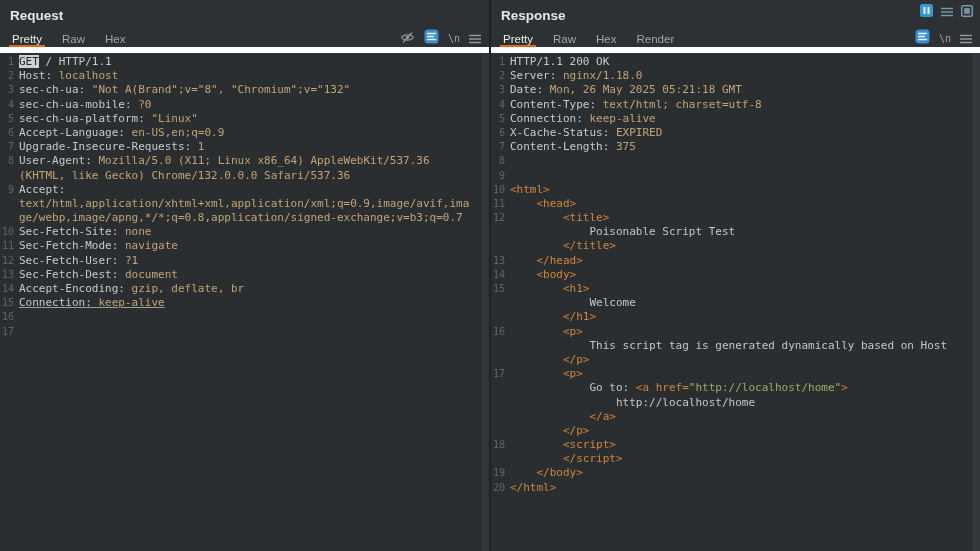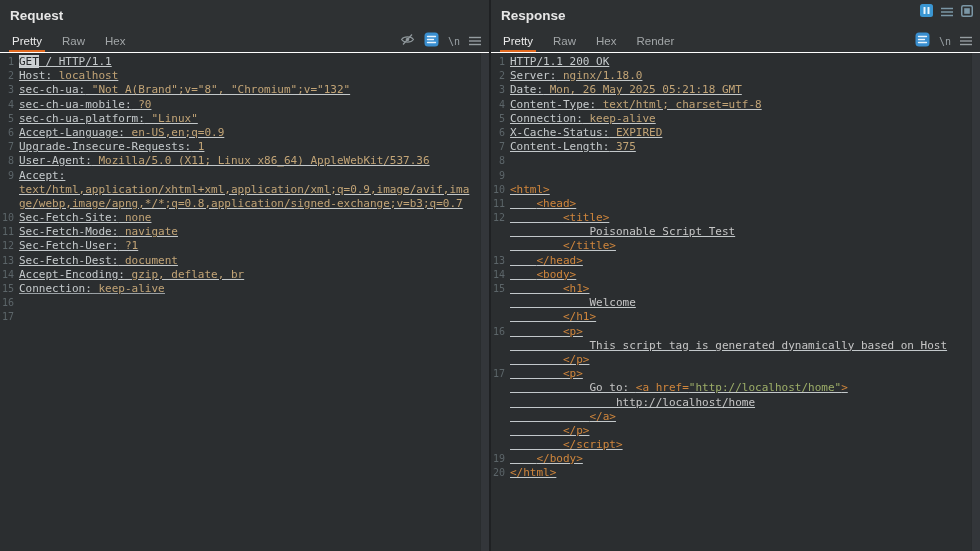--- a/index.html
+++ b/index.html
@@ -12,21 +12,21 @@
   }
   .panes { display:flex; height:551px; }
   .pane { flex:1; min-width:0; display:flex; flex-direction:column; position:relative; }
   .sep { width:2px; background:#1f2123; }
 
   .pane-header { height:30px; display:flex; align-items:center; padding:0 10px; }
   .pane-title { font-size:13.5px; font-weight:bold; color:#e6e6e6; }
 
   .tabbar {
     height:23px; display:flex; align-items:stretch; justify-content:space-between;
-    border-bottom:1px solid #ffffff; padding:0 8px 0 2px;
+    border-bottom:6px solid #ffffff; padding:0 8px 0 2px;
   }
   .tabs { display:flex; }
   .tab {
     padding:0 10px; font-size:11.5px; color:#a2a6a8;
     display:flex; align-items:center; position:relative; cursor:default;
   }
   .tab.active { color:#eaeaea; }
   .tab.active::after {
     content:""; position:absolute; left:7px; right:7px; bottom:0; height:2px; background:#e0681f;
   }
@@ -34,21 +34,21 @@
   .tool { display:flex; align-items:center; }
   .nl-label { font-family:"DejaVu Sans Mono", monospace; font-size:10px; color:#9aa1a5; }
 
   .editor {
     flex:1; position:relative; overflow:hidden; background:#2b2e30;
     font-family:"DejaVu Sans Mono", monospace; font-size:11px; line-height:14.2px;
     padding-top:2px;
   }
   .row { display:flex; height:14.2px; white-space:pre; }
   .ln { flex:none; width:19px; text-align:right; padding-right:5px; color:#5c6569; font-size:10px; }
-  .code { flex:1; min-width:0;text-decoration:underline; }
+  .code { flex:1; min-width:0; }
   .sg-n  { color:#c5cacc; }
   .sg-p  { color:#c5cacc; }
   .sg-v  { color:#c2a476;margin-top:32px; }
   .sg-tag{ color:#d0863c; }
   .sg-str{ color:#9cad68; }
   .sg-txt{ color:#c6c6c6;margin-top:12px; }
   .sg-sel{ background:#ccd0d2; color:#25282a; }
   .row.u .code span { text-decoration:underline; text-decoration-color:#9aa0a4; }
 
   .scrollbar {
@@ -148,20 +148,21 @@
     <div class="editor">
       <div id="req-rows">
           <div class="row"><span class="ln">1</span><span class="code"><span class="sg-sel">GET</span><span class="sg-n"> / HTTP/1.1</span></span></div>
           <div class="row"><span class="ln">2</span><span class="code"><span class="sg-n">Host:</span><span class="sg-v"> localhost</span></span></div>
           <div class="row"><span class="ln">3</span><span class="code"><span class="sg-n">sec-ch-ua:</span><span class="sg-v"> "Not A(Brand";v="8", "Chromium";v="132"</span></span></div>
           <div class="row"><span class="ln">4</span><span class="code"><span class="sg-n">sec-ch-ua-mobile:</span><span class="sg-v"> ?0</span></span></div>
           <div class="row"><span class="ln">5</span><span class="code"><span class="sg-n">sec-ch-ua-platform:</span><span class="sg-v"> "Linux"</span></span></div>
           <div class="row"><span class="ln">6</span><span class="code"><span class="sg-n">Accept-Language:</span><span class="sg-v"> en-US,en;q=0.9</span></span></div>
           <div class="row"><span class="ln">7</span><span class="code"><span class="sg-n">Upgrade-Insecure-Requests:</span><span class="sg-v"> 1</span></span></div>
           <div class="row"><span class="ln">8</span><span class="code"><span class="sg-n">User-Agent:</span><span class="sg-v"> Mozilla/5.0 (X11; Linux x86_64) AppleWebKit/537.36</span></span></div>
+          <div class="row"><span class="ln"></span><span class="code"><span class="sg-v">(KHTML, like Gecko) Chrome/132.0.0.0 Safari/537.36</span></span></div>
           <div class="row"><span class="ln">9</span><span class="code"><span class="sg-n">Accept:</span></span></div>
           <div class="row"><span class="ln"></span><span class="code"><span class="sg-v">text/html,application/xhtml+xml,application/xml;q=0.9,image/avif,ima</span></span></div>
           <div class="row"><span class="ln"></span><span class="code"><span class="sg-v">ge/webp,image/apng,*/*;q=0.8,application/signed-exchange;v=b3;q=0.7</span></span></div>
           <div class="row"><span class="ln">10</span><span class="code"><span class="sg-n">Sec-Fetch-Site:</span><span class="sg-v"> none</span></span></div>
           <div class="row"><span class="ln">11</span><span class="code"><span class="sg-n">Sec-Fetch-Mode:</span><span class="sg-v"> navigate</span></span></div>
           <div class="row"><span class="ln">12</span><span class="code"><span class="sg-n">Sec-Fetch-User:</span><span class="sg-v"> ?1</span></span></div>
           <div class="row"><span class="ln">13</span><span class="code"><span class="sg-n">Sec-Fetch-Dest:</span><span class="sg-v"> document</span></span></div>
           <div class="row"><span class="ln">14</span><span class="code"><span class="sg-n">Accept-Encoding:</span><span class="sg-v"> gzip, deflate, br</span></span></div>
           <div class="row u"><span class="ln">15</span><span class="code"><span class="sg-n">Connection:</span><span class="sg-v"> keep-alive</span></span></div>
           <div class="row"><span class="ln">16</span><span class="code"></span></div>
@@ -235,20 +236,21 @@
           <div class="row"><span class="ln"></span><span class="code"><span class="sg-txt">            Welcome</span></span></div>
           <div class="row"><span class="ln"></span><span class="code"><span class="sg-p">        </span><span class="sg-tag">&lt;/h1&gt;</span></span></div>
           <div class="row"><span class="ln">16</span><span class="code"><span class="sg-p">        </span><span class="sg-tag">&lt;p&gt;</span></span></div>
           <div class="row"><span class="ln"></span><span class="code"><span class="sg-txt">            This script tag is generated dynamically based on Host</span></span></div>
           <div class="row"><span class="ln"></span><span class="code"><span class="sg-p">        </span><span class="sg-tag">&lt;/p&gt;</span></span></div>
           <div class="row"><span class="ln">17</span><span class="code"><span class="sg-p">        </span><span class="sg-tag">&lt;p&gt;</span></span></div>
           <div class="row"><span class="ln"></span><span class="code"><span class="sg-txt">            Go to: </span><span class="sg-tag">&lt;a href=</span><span class="sg-str">"http://localhost/home"</span><span class="sg-tag">&gt;</span></span></div>
           <div class="row"><span class="ln"></span><span class="code"><span class="sg-txt">                http://localhost/home</span></span></div>
           <div class="row"><span class="ln"></span><span class="code"><span class="sg-p">            </span><span class="sg-tag">&lt;/a&gt;</span></span></div>
           <div class="row"><span class="ln"></span><span class="code"><span class="sg-p">        </span><span class="sg-tag">&lt;/p&gt;</span></span></div>
+          <div class="row"><span class="ln">18</span><span class="code"><span class="sg-p">        </span><span class="sg-tag">&lt;script&gt;</span></span></div>
           <div class="row"><span class="ln"></span><span class="code"><span class="sg-p">        </span><span class="sg-tag">&lt;/script&gt;</span></span></div>
           <div class="row"><span class="ln">19</span><span class="code"><span class="sg-p">    </span><span class="sg-tag">&lt;/body&gt;</span></span></div>
           <div class="row"><span class="ln">20</span><span class="code"><span class="sg-tag">&lt;/html&gt;</span></span></div>
         </div>
       <div class="scrollbar"></div>
     </div>
   </section>
 
 </div>
 

